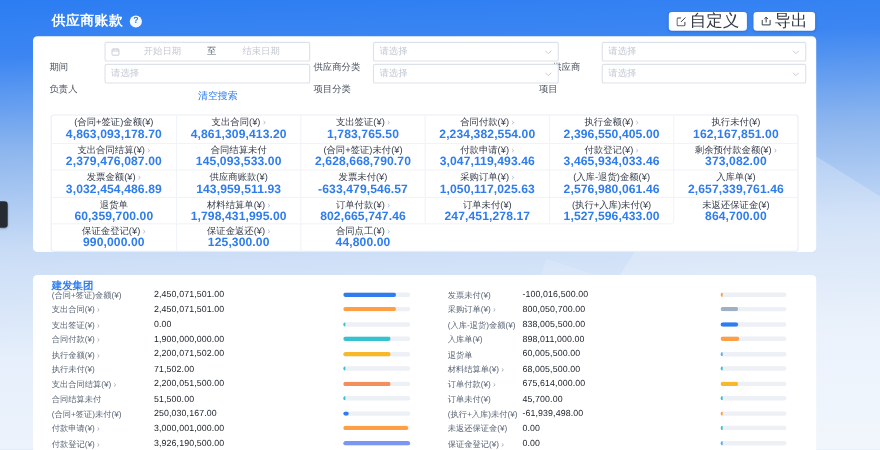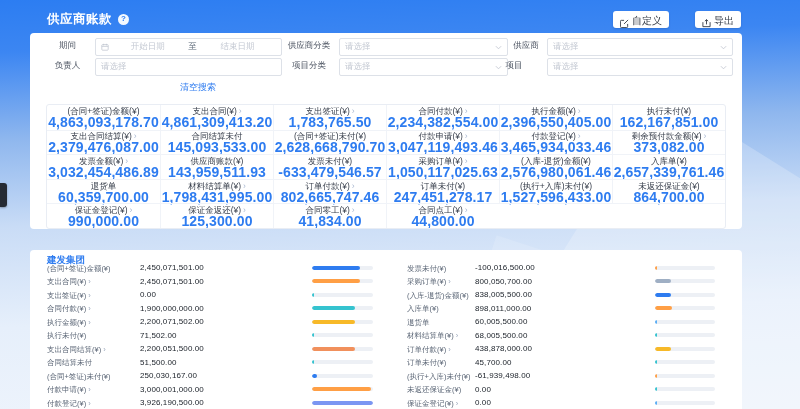--- a/index.html
+++ b/index.html
@@ -13,43 +13,43 @@
   .deco1,.deco2 { position:absolute; background:rgba(255,255,255,.22); }
   .deco1 { right:-60px; bottom:-40px; width:300px; height:300px; transform:rotate(32deg); }
   .deco2 { right:90px; bottom:-120px; width:260px; height:260px; transform:rotate(18deg); background:rgba(255,255,255,.14); }
 
   .side-tab { position:absolute; left:0; top:183px; width:7px; height:24px; background:#262b33; border-radius:0 3px 3px 0; box-shadow:0 1px 2px rgba(0,0,0,.3); }
 
   .topbar { position:absolute; left:47px; top:10px; right:59px; height:18px; display:flex; align-items:center; }
   .page-title { color:#fff; font-size:12.5px; font-weight:bold; letter-spacing:.5px; }
   .help-icon { width:11px; height:11px; margin-left:6px; border-radius:50%; background:rgba(255,255,255,.95); color:#2c7df2; font-size:8px; font-weight:bold; display:flex; align-items:center; justify-content:center; line-height:1; cursor:pointer; }
   .top-actions { margin-left:auto; display:flex; gap:6px; }
-  .tbtn { display:flex; align-items:flex-end; gap:3px; height:17px; padding:0 7px; background:#fff; border:none; border-radius:3px; font-size:10px; color:#333a45; font-family:inherit; cursor:pointer; box-shadow:0 1px 2px rgba(20,60,130,.25);margin-left:20px; }
+  .tbtn { display:flex; align-items:center; gap:3px; height:17px; padding:0 7px; background:#fff; border:none; border-radius:3px; font-size:15px; color:#333a45; font-family:inherit; cursor:pointer; box-shadow:0 1px 2px rgba(20,60,130,.25); }
   .tbtn svg { display:block; }
 
   .panel { position:absolute; left:30px; width:712px; background:#fff; border-radius:4px; }
   .panel-top { top:33px; height:196px; }
   .panel-bottom { top:250px; height:175px; overflow:hidden; border-radius:4px 4px 0 0; }
 
-  .f-label { position:absolute; font-size:8.5px; line-height:10px; color:#49515f; text-align:center; }
+  .f-label { position:absolute; font-size:8.5px; line-height:10px; color:#49515f; text-align:left;margin-top:16px; }
   .f-field { position:absolute; height:18px; border:1px solid #dde1e8; border-radius:2px; background:#fff; display:flex; align-items:center; font-size:8.5px; color:#c3c8d2; padding:0 5px; cursor:pointer; }
   .f-field .ph { color:#c3c8d2; }
   .f-field .grow { flex:1; text-align:center; }
   .f-field .sep { color:#5f6b7a; padding:0 2px; }
   .f-field .chev { margin-left:auto; }
   .search-btn { position:absolute; left:37px; top:45px; width:101px; height:14px; background:#2e7cf0; color:#fff; border:none; border-radius:2.5px; font-size:9px; font-family:inherit; cursor:pointer; }
   .clear-link { position:absolute; left:150px; top:48px; font-size:9px; color:#2e7cf0; text-decoration:none; cursor:pointer; }
 
   .summary-card { position:absolute; left:16px; top:71px; width:680px; height:125px; border:1px solid #e9edf4; border-radius:3px; display:grid; grid-template-columns:repeat(6,1fr); grid-auto-rows:24.6px; overflow:hidden; }
   .cell { display:flex; flex-direction:column; align-items:center; justify-content:center; gap:1px; }
   .cell.bl { border-left:1px solid #f0f3f8; }
   .cell.bt { border-top:1px solid #f0f3f8; }
   .c-label { font-size:8.5px; color:#353c49; line-height:9px; white-space:nowrap; }
   .c-label .chev-txt { color:#a8b7d0; font-size:8.5px; margin-left:2px; }
-  .c-value { font-size:14px; font-weight:bold; color:#2e7cf0; line-height:10px; white-space:nowrap; letter-spacing:.1px; }
+  .c-value { font-size:11px; font-weight:bold; color:#2e7cf0; line-height:10px; white-space:nowrap; letter-spacing:.1px; }
 
   .group-link { position:absolute; left:17px; top:4px; font-size:9.5px; font-weight:bold; color:#2e7cf0; text-decoration:none; cursor:pointer; }
   .detail-rows { position:absolute; left:0; top:11px; right:0; }
   .d-row { position:relative; height:13.5px; }
   .d-label { position:absolute; top:2.5px; font-size:7.5px; color:#5a6575; white-space:nowrap; }
   .d-label .chev-txt { color:#9aa7ba; margin-left:2px; }
   .d-label.lk { cursor:pointer; }
   .d-value { position:absolute; top:2px; font-size:8px; font-weight:normal; color:#20262e; white-space:nowrap; letter-spacing:.1px; }
   .d-track { position:absolute; top:4.5px; height:4px; border-radius:2px; background:#edf0f5; overflow:hidden; }
   .d-fill { height:100%; border-radius:2px; }
@@ -232,24 +232,20 @@
         </div>
         <div class="cell bt">
           <div class="c-label">保证金登记(¥)<span class="chev-txt">›</span></div>
           <div class="c-value">990,000.00</div>
         </div>
         <div class="cell bl bt">
           <div class="c-label">保证金返还(¥)<span class="chev-txt">›</span></div>
           <div class="c-value">125,300.00</div>
         </div>
         <div class="cell bl bt">
-          <div class="c-label">合同零工(¥)<span class="chev-txt">›</span></div>
-          <div class="c-value">41,834.00</div>
-        </div>
-        <div class="cell bl bt">
           <div class="c-label">合同点工(¥)<span class="chev-txt">›</span></div>
           <div class="c-value">44,800.00</div>
         </div>
         <div class="cell bt"></div>
         <div class="cell bt"></div>
       </div>
   </div>
 
   <div class="panel panel-bottom">
     <a class="group-link">建发集团</a>
@@ -326,21 +322,21 @@
             <div class="d-fill" style="width: 3.5%; background: rgb(53, 195, 207);"></div>
           </div>
         </div>
         <div class="d-row">
           <div class="d-label pos-l-label lk">支出合同结算(¥)<span class="chev-txt">›</span></div>
           <div class="d-value pos-l-value">2,200,051,500.00</div>
           <div class="d-track pos-l-track">
             <div class="d-fill" style="width: 71%; background: rgb(241, 144, 92);"></div>
           </div>
           <div class="d-label pos-r-label lk">订单付款(¥)<span class="chev-txt">›</span></div>
-          <div class="d-value pos-r-value">438,878,000.00</div>
+          <div class="d-value pos-r-value">675,614,000.00</div>
           <div class="d-track pos-r-track">
             <div class="d-fill" style="width: 26%; background: rgb(247, 185, 40);"></div>
           </div>
         </div>
         <div class="d-row">
           <div class="d-label pos-l-label">合同结算未付</div>
           <div class="d-value pos-l-value">51,500.00</div>
           <div class="d-track pos-l-track">
             <div class="d-fill" style="width: 3%; background: rgb(53, 195, 207);"></div>
           </div>

